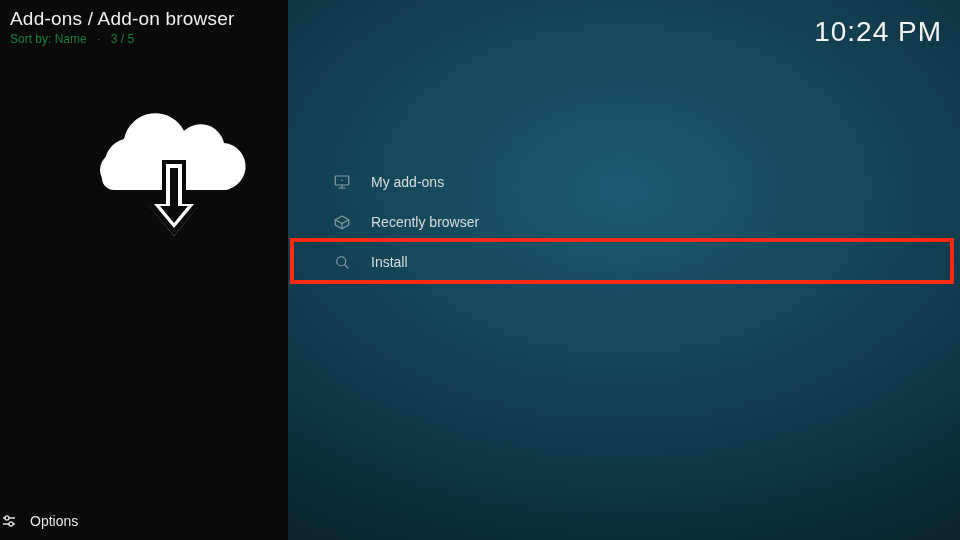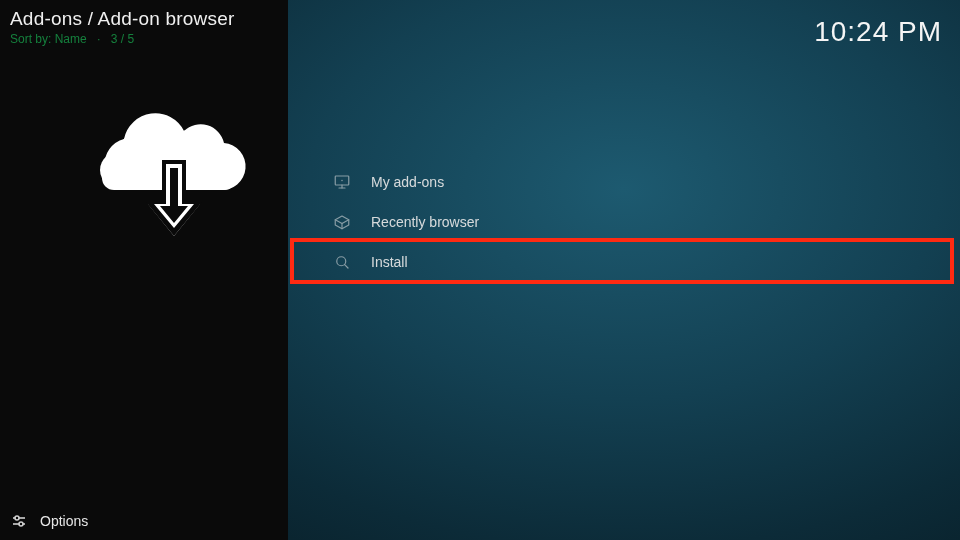--- a/index.html
+++ b/index.html
@@ -93,21 +93,21 @@
   .item.selected .ic { opacity: 0.95; }
   .item.selected .lbl { opacity: 1; color: #fff; }
   .highlight-box {
     position: absolute;
     border: 4px solid #ff2a12;
     pointer-events: none;
   }
   .footer {
     position: absolute;
     bottom: 10px;
-    left: 10px;
+    left: 0;
     display: flex;
     align-items: center;
     color: #e6e6e6;
     font-size: 14px;
     cursor: pointer;
   }
   .footer .ic {
     width: 18px; height: 18px;
     display:flex; align-items:center; justify-content:center;
     margin-right: 12px;

